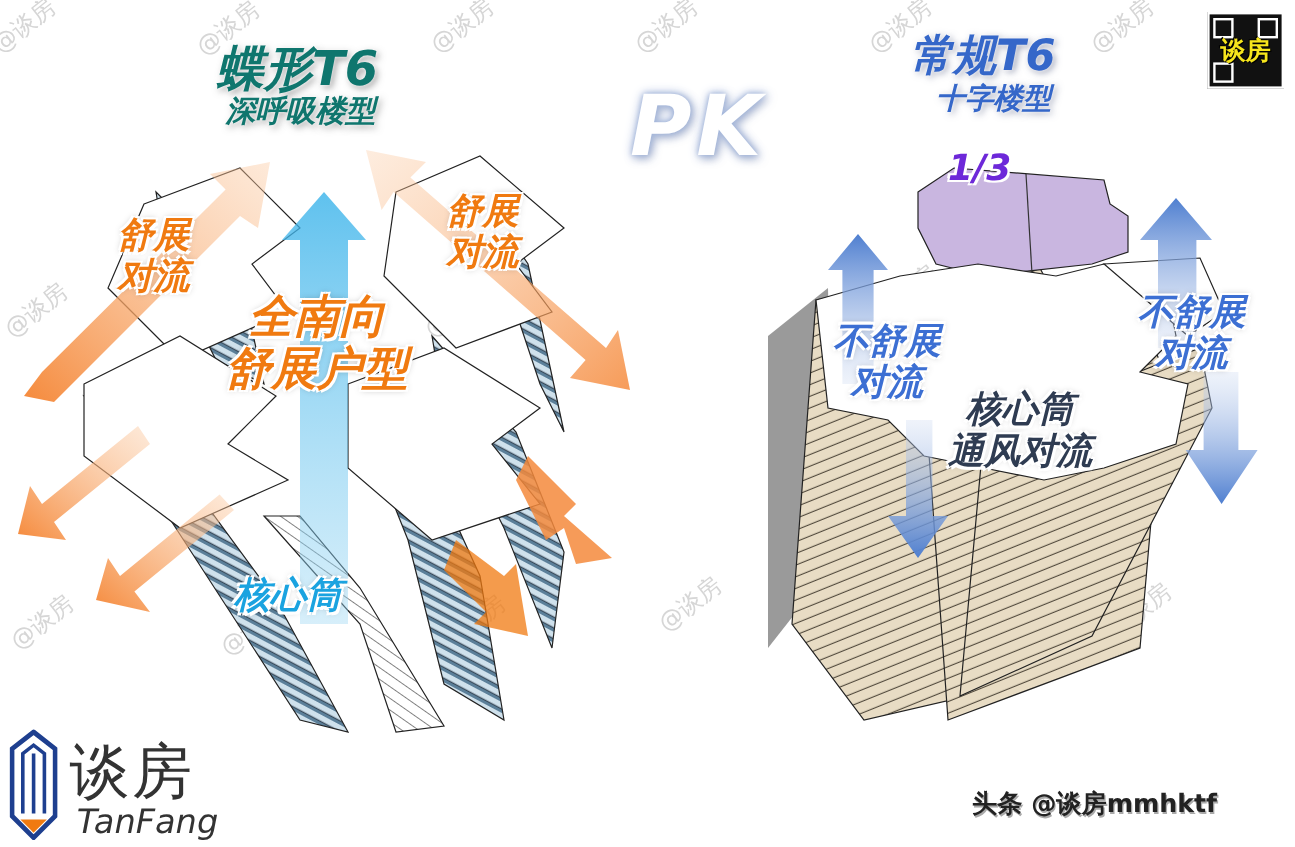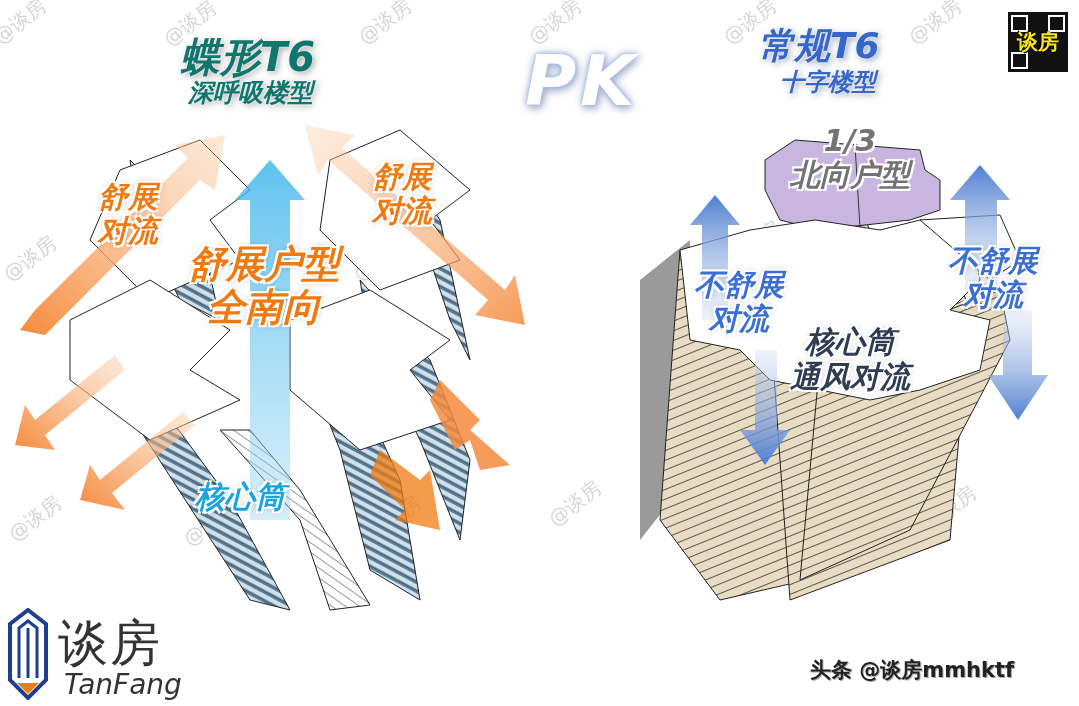--- a/index.html
+++ b/index.html
@@ -7,21 +7,21 @@
   .abs{position:absolute;}
   .wm{position:absolute;color:#d6d6d6;font-size:20px;transform:rotate(-38deg);white-space:nowrap;font-family:"DejaVu Sans",sans-serif;}
   .title-orange{color:#0f766e;font-weight:bold;font-style:italic;text-shadow:0 0 3px #fff,2px 2px 6px rgba(90,90,90,.55);}
   .title-blue{color:#3567c9;font-weight:bold;font-style:italic;text-shadow:0 0 3px #fff,2px 2px 6px rgba(70,80,120,.55);}
   .lbl-orange{color:#f07a10;font-weight:bold;font-style:italic;text-align:center;line-height:1.12;
      text-shadow:-2px -2px 0 #fff,2px -2px 0 #fff,-2px 2px 0 #fff,2px 2px 0 #fff,0 0 6px rgba(0,0,0,.35);}
   .lbl-cyan{color:#1aa3e0;font-weight:bold;font-style:italic;text-align:center;line-height:1.12;
      text-shadow:-2px -2px 0 #fff,2px -2px 0 #fff,-2px 2px 0 #fff,2px 2px 0 #fff,0 0 6px rgba(0,0,0,.35);}
   .lbl-blue{color:#3c6fd3;font-weight:bold;font-style:italic;text-align:center;line-height:1.12;
      text-shadow:-2px -2px 0 #fff,2px -2px 0 #fff,-2px 2px 0 #fff,2px 2px 0 #fff,0 0 6px rgba(0,0,0,.35);}
-  .lbl-purple{color:#737373;font-weight:bold;font-style:italic;text-align:center;line-height:1.12;
+  .lbl-purple{color:#6d28d9;font-weight:bold;font-style:italic;text-align:center;line-height:1.12;
      text-shadow:-2px -2px 0 #fff,2px -2px 0 #fff,-2px 2px 0 #fff,2px 2px 0 #fff;}
   .lbl-dark{color:#2f3c52;font-weight:bold;font-style:italic;text-align:center;line-height:1.15;
      text-shadow:-2px -2px 0 #fff,2px -2px 0 #fff,-2px 2px 0 #fff,2px 2px 0 #fff,0 0 6px rgba(0,0,0,.3);}
   .pk{font-size:70px;font-weight:bold;font-style:italic;color:#fff;letter-spacing:4px;
      text-shadow:0 0 4px #9fb3d9,0 0 10px #b8c7e6,2px 3px 8px rgba(70,90,140,.55);font-family:"DejaVu Sans",sans-serif;}
   .logo-text{color:#333;font-family:"DejaVu Sans",sans-serif;}
   .credit{font-size:21px;color:#222;font-family:"DejaVu Sans",sans-serif;text-shadow:1px 1px 0 #aaa;}
   .qr{background:#111;border:2px solid #fff;}
 </style>
 </head>
@@ -100,28 +100,28 @@
 
 <div class="abs lbl-orange" style="left:98px;top:180px;font-size:30px;">
   <div>舒展</div>
   <div>对流</div>
 </div>
 <div class="abs lbl-orange" style="left:372px;top:160px;font-size:30px;">
   <div>舒展</div>
   <div>对流</div>
 </div>
 <div class="abs lbl-orange" style="left:188px;top:243px;font-size:38px;">
+  <div>全南向</div>
   <div>舒展户型</div>
-  <div>全南向</div>
 </div>
 <div class="abs lbl-cyan" style="left:195px;top:480px;font-size:30px;">
   <div>核心筒</div>
 </div>
 
-<div class="abs pk" style="left:525px;top:40px;">PK</div>
+<div class="abs pk" style="left:525px;top:64px;">PK</div>
 
 <svg class="abs" style="left:620px;top:120px;" width="440" height="500" viewBox="0 0 440 500">
   <defs>
     <pattern id="beige" width="12" height="9" patternUnits="userSpaceOnUse" patternTransform="rotate(-22)">
       <rect width="12" height="9" fill="#e8dcc4"></rect>
       <line x1="0" y1="8.5" x2="12" y2="8.5" stroke="#3a3326" stroke-width="0.8"></line>
     </pattern>
     <linearGradient id="blueDown" x1="0" y1="0" x2="0" y2="1">
       <stop offset="0" stop-color="#c9d7f0" stop-opacity="0.3"></stop>
         <stop offset="1" stop-color="#4f7fd0"></stop>
@@ -156,21 +156,20 @@
 
 <div class="abs qr" style="left:1006px;top:10px;width:60px;height:60px;">
   <div class="abs" style="left:3px;top:3px;width:13px;height:13px;border:2px solid #fff;"></div>
   <div class="abs" style="right:3px;top:3px;width:13px;height:13px;border:2px solid #fff;"></div>
   <div class="abs" style="left:3px;bottom:3px;width:13px;height:13px;border:2px solid #fff;"></div>
   <div class="abs" style="left:0;top:16px;width:60px;text-align:center;font-size:21px;font-weight:bold;color:#f6e51c;text-shadow:1px 1px 0 #000,-1px -1px 0 #000;">谈房</div>
 </div>
 
 <div class="abs lbl-purple" style="left:790px;top:124px;font-size:30px;">
   <div>1/3</div>
-  <div>北向户型</div>
 </div>
 <div class="abs lbl-blue" style="left:694px;top:268px;font-size:30px;">
   <div>不舒展</div>
   <div>对流</div>
 </div>
 <div class="abs lbl-blue" style="left:948px;top:244px;font-size:30px;">
   <div>不舒展</div>
   <div>对流</div>
 </div>
 <div class="abs lbl-dark" style="left:790px;top:325px;font-size:30px;">

